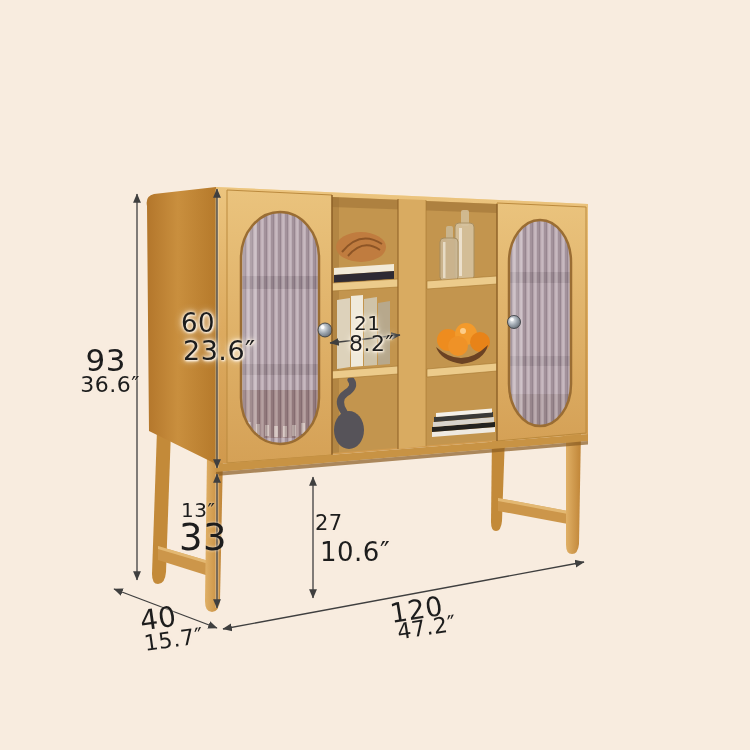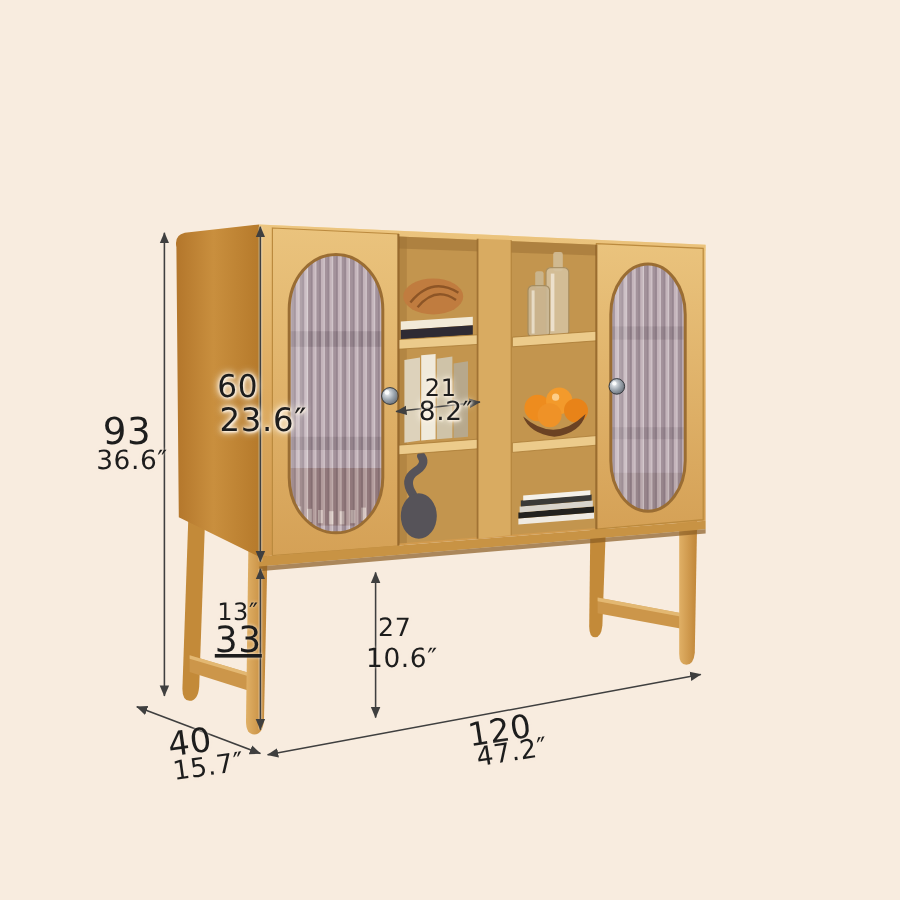--- a/index.html
+++ b/index.html
@@ -10,23 +10,23 @@
              font-family:"DejaVu Sans",sans-serif;letter-spacing:.5px;}
   .halo{text-shadow:0 0 3px #fdf3e4,0 0 5px #fdf3e4,0 0 8px #fdf3e4,1px 1px 2px #fdf3e4;}
   .soft{text-shadow:0 0 3px rgba(248,236,223,.9);}
   .l-93cm{left:80px;top:345px;width:46px;text-align:right;font-size:31px;}
   .l-93in{left:80px;top:374px;width:60px;text-align:center;font-size:22px;}
   .l-60cm{left:181px;top:310px;font-size:26px;}
   .l-60in{left:183px;top:337px;font-size:27px;}
   .l-8in {left:349px;top:292px;font-size:22px;margin-top:41px;}
   .l-21cm{left:354px;top:313px;font-size:20px;}
   .l-13in{left:181px;top:500px;font-size:20px;}
-  .l-33cm{left:179px;top:519px;font-size:30px;text-decoration:underline;}
+  .l-33cm{left:179px;top:519px;font-size:37px;}
   .l-27cm{left:315px;top:513px;font-size:21px;}
-  .l-27in{left:305px;top:539px;font-size:22px;}
+  .l-27in{left:320px;top:539px;font-size:26px;}
   .l-40cm{left:140px;top:605px;font-size:28px;transform:rotate(-8deg);}
   .l-40in{left:144px;top:629px;font-size:22px;transform:rotate(-8deg);}
   .l-120cm{left:390px;top:596px;font-size:27px;transform:rotate(-9deg);}
   .l-120in{left:397px;top:617px;font-size:22px;transform:rotate(-9deg);}
 </style>
 </head>
 <body>
 
 <div class="stage" style="background: rgb(248, 236, 223);">
 

